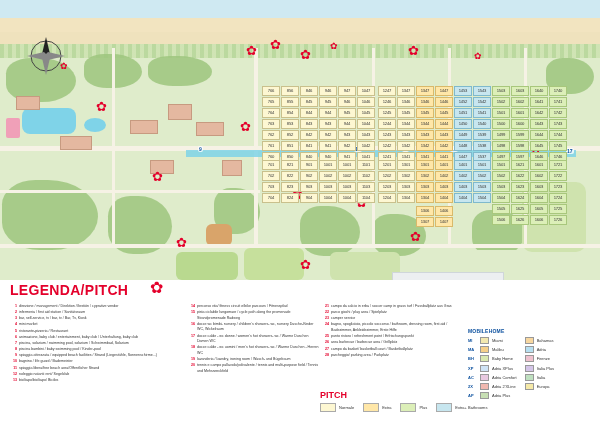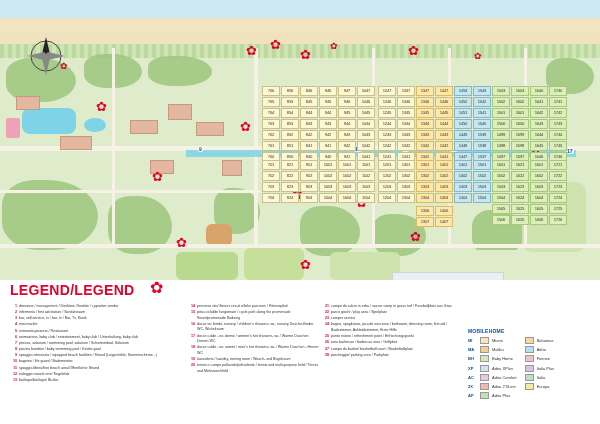--- a/index.html
+++ b/index.html
@@ -568,21 +568,21 @@
             <div class="pitch extra">1407</div>
           </div>
         </div>
       </div>
   </div>
 
   <div style="position:absolute;left:392px;top:272px;width:110px;height:40px;background:#eceff1;border:1px solid #cfd6da;"></div>
   <div class="pmark" style="left:434px;top:286px;width:16px;height:16px;line-height:16px;font-size:11px;">P</div>
 
   <div class="legend">
-    <div class="legend-title">LEGEND/LEGEND</div>
+    <div class="legend-title">LEGENDA/PITCH</div>
     <div class="legend-flower">✿</div>
 
     <div class="col" style="left:10px;top:24px;width:170px;" id="legcol0">
         <div class="li">
           <span class="n">1</span>
           <span class="t">direzione / management / Direktion /Gestión / cyprative vendor</span>
         </div>
         <div class="li">
           <span class="n">2</span>
           <span class="t">infermeria / first aid station / Sanitätsraum</span>
@@ -759,14 +759,35 @@
               <span>Italia</span>
             </div>
             <div class="mobrow">
               <span class="sw" style="background: rgb(245, 233, 168);"></span>
               <span>Europa</span>
             </div>
           </div>
       </div>
     </div>
 
+    <div class="pitchlegend">
+      <h4>PITCH</h4>
+      <div class="plrow" id="plrow">
+          <div class="plitem">
+            <span class="plsw" style="background: rgb(253, 247, 210);"></span>
+            <span>Normale</span>
+          </div>
+          <div class="plitem">
+            <span class="plsw" style="background: rgb(255, 231, 168);"></span>
+            <span>Extra</span>
+          </div>
+          <div class="plitem">
+            <span class="plsw" style="background: rgb(220, 239, 184);"></span>
+            <span>Plus</span>
+          </div>
+          <div class="plitem">
+            <span class="plsw" style="background: rgb(199, 230, 239);"></span>
+            <span>Extra+ Bathrooms</span>
+          </div>
+        </div>
+    </div>
   </div>
 </div>
 
 </body></html>

